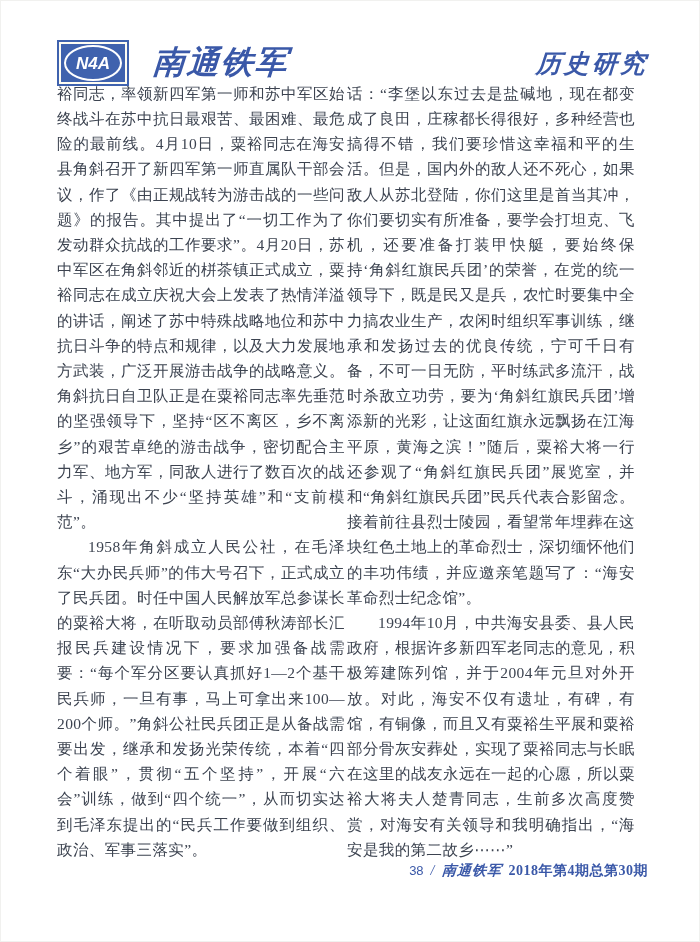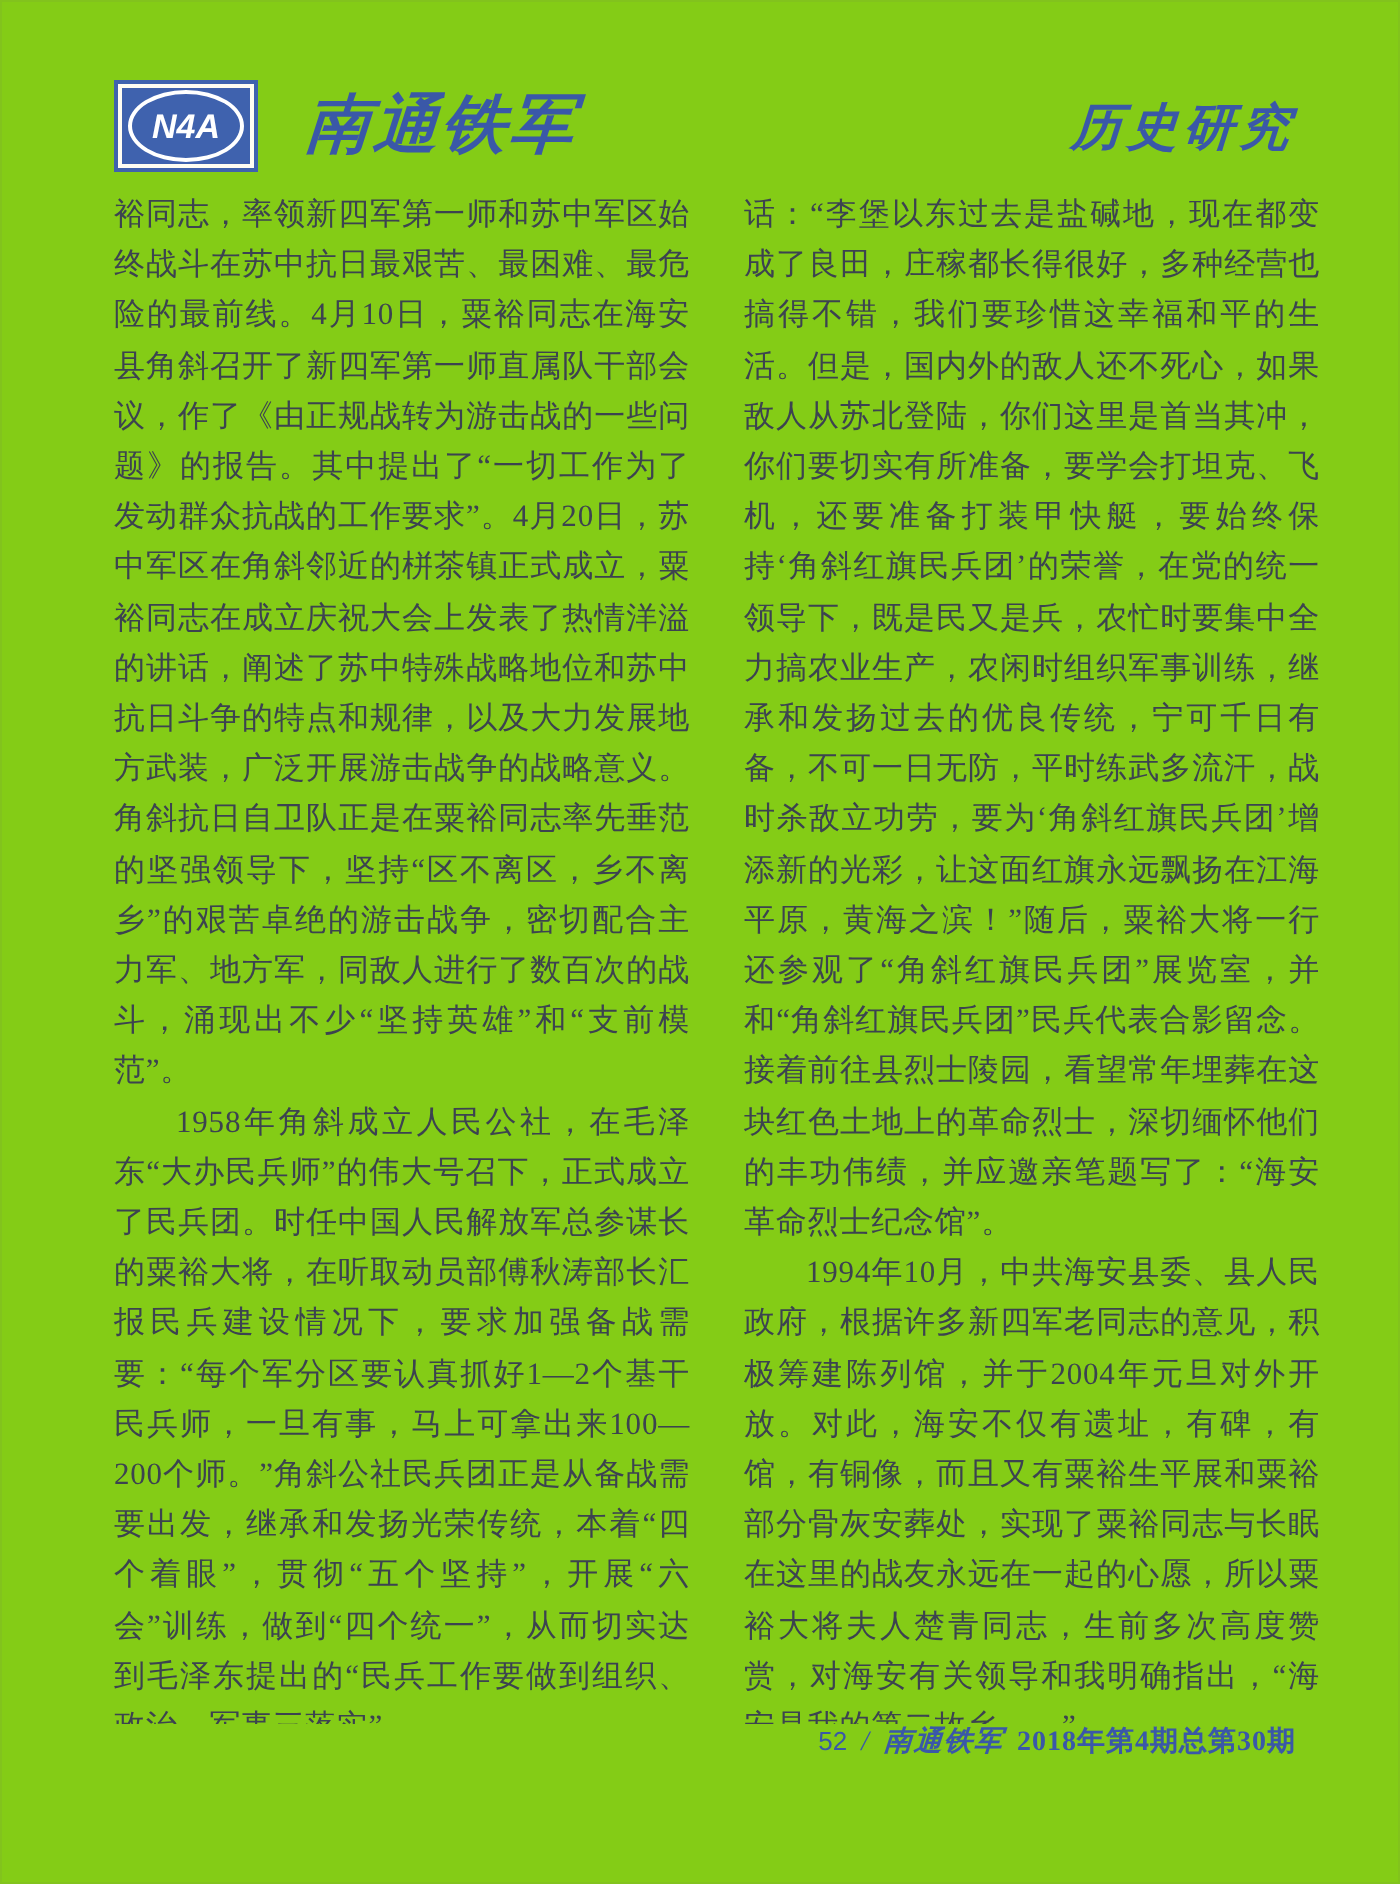--- a/index.html
+++ b/index.html
@@ -1,20 +1,20 @@
 <!DOCTYPE html>
 <html><head>
 <meta charset="utf-8">
 <style>
   html,body{margin:0;padding:0;background:#e9e7dd;}
   .page{
     position:relative;
     width:700px;height:942px;
     margin:0 auto;
-    background:#84cc16;
+    background:#ffffff;
     box-shadow:inset 0 0 0 1px rgba(120,120,100,0.10);
     font-family:"Liberation Serif","DejaVu Serif",serif;
     color:#3c4350;
     overflow:hidden;
     box-sizing:border-box;
   }
   
   .header{
     position:absolute;top:37px;left:57px;right:52px;height:52px;
     display:flex;align-items:center;
@@ -54,21 +54,21 @@
     margin-left:auto;
     font-size:25px;font-weight:bold;font-style:italic;
     color:#3a58a8;
     transform:skewX(-4deg);
     letter-spacing:3px;
     white-space:nowrap;
   }
   
   .columns{
     position:absolute;top:95px;left:57px;right:52px;bottom:80px;
-    display:flex;gap:27px;
+    display:flex;gap:2px;align-items:flex-end;
   }
   .col{
     width:288px;flex:0 0 288px;
     font-size:15.5px;line-height:25.2px;
     letter-spacing:0.4px;
     overflow:hidden;
   }
   .para{margin:0;text-align:justify;text-justify:inter-ideograph;}
   .para.cont{text-indent:0;}
   .para.indent{text-indent:2em;}
@@ -107,19 +107,19 @@
         <p class="para cont">裕同志，率领新四军第一师和苏中军区始终战斗在苏中抗日最艰苦、最困难、最危险的最前线。4月10日，粟裕同志在海安县角斜召开了新四军第一师直属队干部会议，作了《由正规战转为游击战的一些问题》的报告。其中提出了“一切工作为了发动群众抗战的工作要求”。4月20日，苏中军区在角斜邻近的栟茶镇正式成立，粟裕同志在成立庆祝大会上发表了热情洋溢的讲话，阐述了苏中特殊战略地位和苏中抗日斗争的特点和规律，以及大力发展地方武装，广泛开展游击战争的战略意义。角斜抗日自卫队正是在粟裕同志率先垂范的坚强领导下，坚持“区不离区，乡不离乡”的艰苦卓绝的游击战争，密切配合主力军、地方军，同敌人进行了数百次的战斗，涌现出不少“坚持英雄”和“支前模范”。</p>
         <p class="para indent">1958年角斜成立人民公社，在毛泽东“大办民兵师”的伟大号召下，正式成立了民兵团。时任中国人民解放军总参谋长的粟裕大将，在听取动员部傅秋涛部长汇报民兵建设情况下，要求加强备战需要：“每个军分区要认真抓好1—2个基干民兵师，一旦有事，马上可拿出来100—200个师。”角斜公社民兵团正是从备战需要出发，继承和发扬光荣传统，本着“四个着眼”，贯彻“五个坚持”，开展“六会”训练，做到“四个统一”，从而切实达到毛泽东提出的“民兵工作要做到组织、政治、军事三落实”。</p>
       </section>
     <section class="col" id="col-right">
         <p class="para cont">话：“李堡以东过去是盐碱地，现在都变成了良田，庄稼都长得很好，多种经营也搞得不错，我们要珍惜这幸福和平的生活。但是，国内外的敌人还不死心，如果敌人从苏北登陆，你们这里是首当其冲，你们要切实有所准备，要学会打坦克、飞机，还要准备打装甲快艇，要始终保持‘角斜红旗民兵团’的荣誉，在党的统一领导下，既是民又是兵，农忙时要集中全力搞农业生产，农闲时组织军事训练，继承和发扬过去的优良传统，宁可千日有备，不可一日无防，平时练武多流汗，战时杀敌立功劳，要为‘角斜红旗民兵团’增添新的光彩，让这面红旗永远飘扬在江海平原，黄海之滨！”随后，粟裕大将一行还参观了“角斜红旗民兵团”展览室，并和“角斜红旗民兵团”民兵代表合影留念。接着前往县烈士陵园，看望常年埋葬在这块红色土地上的革命烈士，深切缅怀他们的丰功伟绩，并应邀亲笔题写了：“海安革命烈士纪念馆”。</p>
         <p class="para indent">1994年10月，中共海安县委、县人民政府，根据许多新四军老同志的意见，积极筹建陈列馆，并于2004年元旦对外开放。对此，海安不仅有遗址，有碑，有馆，有铜像，而且又有粟裕生平展和粟裕部分骨灰安葬处，实现了粟裕同志与长眠在这里的战友永远在一起的心愿，所以粟裕大将夫人楚青同志，生前多次高度赞赏，对海安有关领导和我明确指出，“海安是我的第二故乡⋯⋯”</p>
       </section>
   </div>
 
   <div class="footer">
-    <span class="pageno">52</span>
+    <span class="pageno">38</span>
     <span class="sep">/</span>
     <span class="cal">南通铁军</span>
     <span class="issue">2018年第4期总第30期</span>
   </div>
 
 </div>
 
 </body></html>

